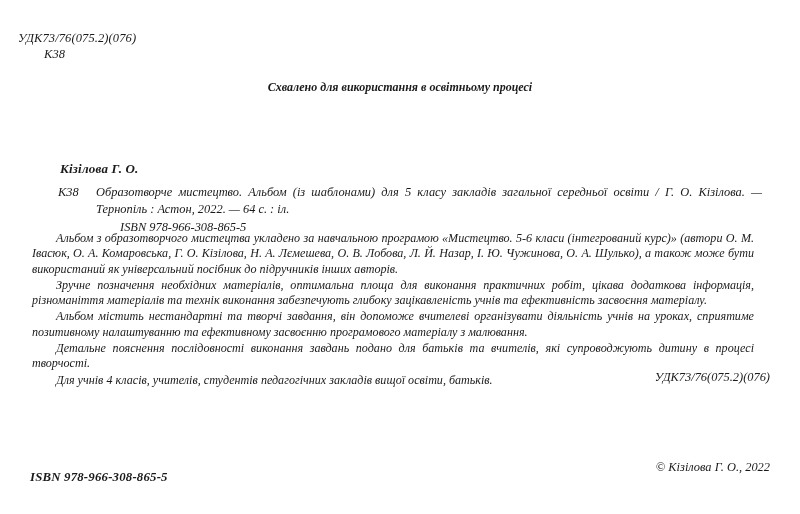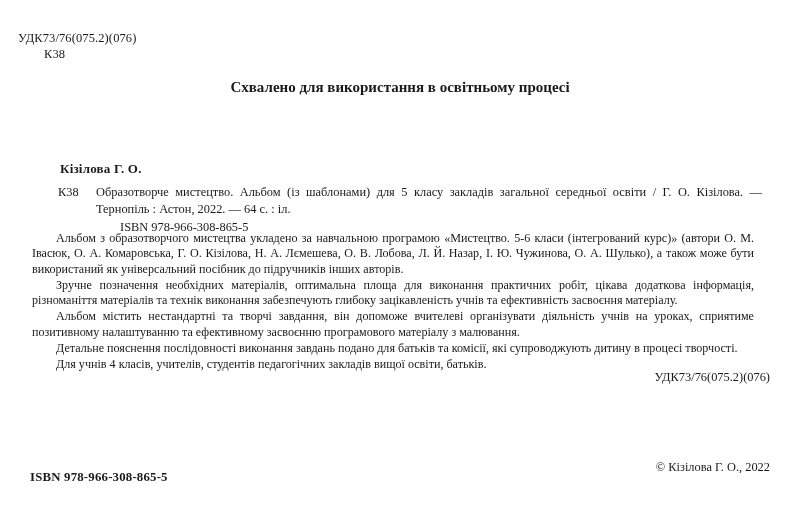--- a/index.html
+++ b/index.html
@@ -13,20 +13,21 @@
     font-family: "Liberation Serif", "DejaVu Serif", serif;
     color: #1a1a1a;
     position: relative;
     overflow: hidden;
   }
   .page {
     position: relative;
     width: 800px;
     height: 514px;
     box-sizing: border-box;
+    font-style: italic;
   }
 
   
   .udc-top {
     position: absolute;
     left: 18px;
     top: 30px;
     font-size: 12.5px;
     line-height: 16px;
     letter-spacing: 0.1px;
@@ -38,21 +39,21 @@
   }
 
   
   .approval {
     position: absolute;
     left: 60px;
     right: 60px;
     top: 79px;
     text-align: center;
     font-weight: bold;
-    font-size: 15px;
+    font-size: 12px;
     line-height: 17.5px;
   }
   .approval div { white-space: nowrap; }
 
   
   .author-heading {
     position: absolute;
     left: 60px;
     top: 161px;
     font-weight: bold;
@@ -149,21 +150,21 @@
       <span class="cutter">К38</span>
       <span>Образотворче мистецтво. Альбом (із шаблонами) для 5 класу закладів загальної середньої освіти / Г. О. Кізілова. — Тернопіль : Астон, 2022. — 64 с. : іл.</span>
     </div>
     <div class="biblio-isbn">ISBN 978-966-308-865-5</div>
   </div>
 
   <div class="annotation">
     <p>Альбом з образотворчого мистецтва укладено за навчальною програмою «Мистецтво. 5-6 класи (інтегрований курс)» (автори О. М. Івасюк, О. А. Комаровська, Г. О. Кізілова, Н. А. Лємешева, О. В. Лобова, Л. Й. Назар, І. Ю. Чужинова, О. А. Шулько), а також може бути використаний як універсальний посібник до підручників інших авторів.</p>
     <p>Зручне позначення необхідних матеріалів, оптимальна площа для виконання практичних робіт, цікава додаткова інформація, різноманіття матеріалів та технік виконання забезпечують глибоку зацікавленість учнів та ефективність засвоєння матеріалу.</p>
     <p>Альбом містить нестандартні та творчі завдання, він допоможе вчителеві організувати діяльність учнів на уроках, сприятиме позитивному налаштуванню та ефективному засвоєнню програмового матеріалу з малювання.</p>
-    <p>Детальне пояснення послідовності виконання завдань подано для батьків та комісії, які супроводжують дитину в процесі творчості.</p>
+    <p>Детальне пояснення послідовності виконання завдань подано для батьків та вчителів, які супроводжують дитину в процесі творчості.</p>
     <p>Для учнів 4 класів, учителів, студентів педагогічних закладів вищої освіти, батьків.</p>
   </div>
 
   <div class="udc-bottom">УДК73/76(075.2)(076)</div>
 
   <div class="footer-isbn">ISBN 978-966-308-865-5</div>
 
   <div class="copyright">
     <div>© Кізілова Г. О., 2022</div>
   </div>

